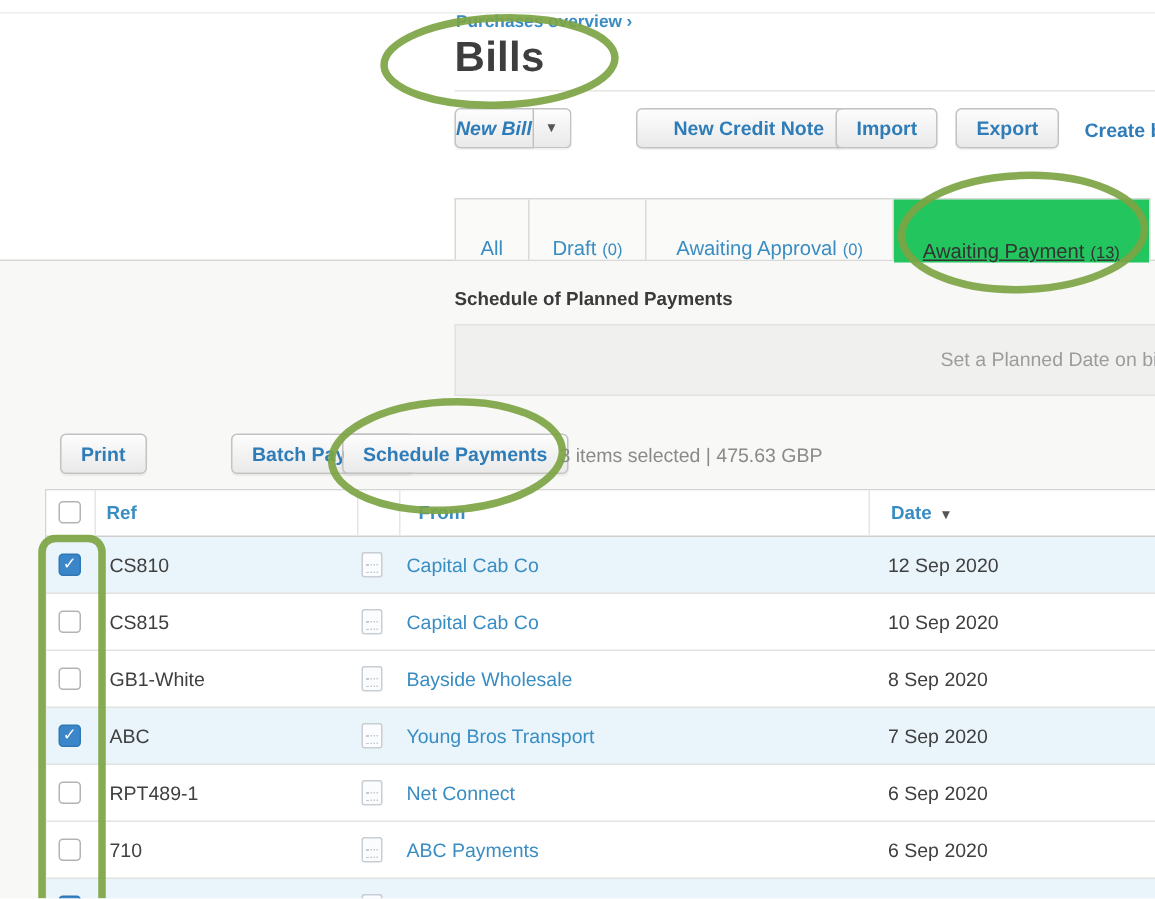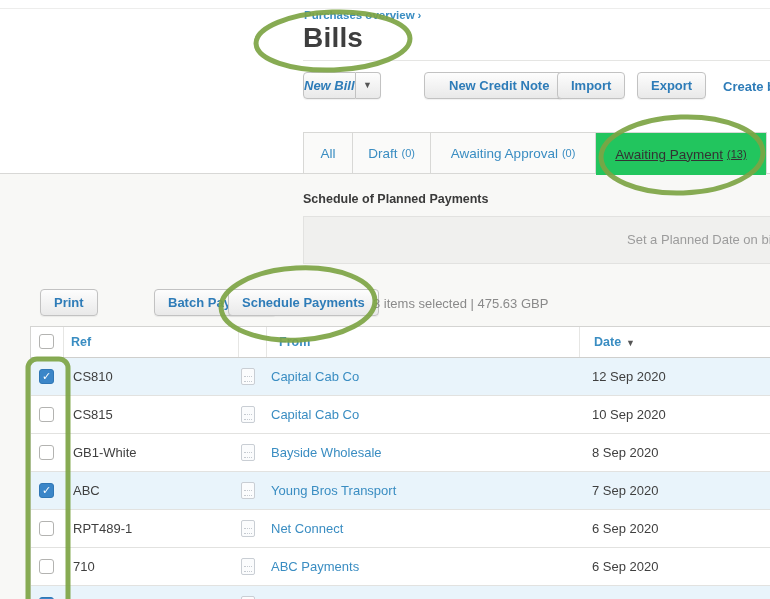--- a/index.html
+++ b/index.html
@@ -24,21 +24,21 @@
        border:1px solid #c2c2c2;box-sizing:border-box;color:#2e7cb8;font-weight:bold;font-size:13px;cursor:pointer;
        box-shadow:0 1px 1px rgba(0,0,0,0.06);}
   .btn-group .main{padding:0 0;border-radius:4px 0 0 4px;font-style:italic;}
   .btn-group .caret{width:25px;text-align:center;border-left:none;border-radius:0 4px 4px 0;color:#555;font-size:9px;}
   .link-clipped{position:absolute;left:723px;top:79px;font-size:13px;font-weight:bold;color:#2e7cb8;white-space:nowrap;cursor:pointer;}
 
   
   .tabline{position:absolute;left:0;top:173px;width:770px;height:1px;background:#d8d8d6;z-index:1;}
   .tabs{position:absolute;left:303px;top:132px;width:464px;height:41px;display:flex;z-index:2;
         border:1px solid #d8d8d6;border-bottom:none;box-sizing:border-box;background:#fafaf9;}
-  .tab{display:flex;align-items:center;justify-content:center;height:100%;box-sizing:border-box;
+  .tab{display:flex;align-items:flex-end;justify-content:center;height:100%;box-sizing:border-box;
        border-right:1px solid #d8d8d6;font-size:13.5px;color:#3a8dc2;cursor:pointer;white-space:nowrap;}
   .tab:last-child{border-right:none;}
   .tab .count{font-size:11px;margin-left:4px;}
   .tab.active{background:#22c55e;color:#333333;height:42px;align-self:flex-start;text-decoration:underline;}
 
   
   .panel{position:absolute;left:0;top:174px;right:0;bottom:0;background:#f8f8f6;}
 
   .sched-heading{position:absolute;left:303px;top:192px;font-size:12.5px;font-weight:bold;color:#3a3a3a;}
   .sched-box{position:absolute;left:303px;top:216px;width:480px;height:48px;background:#f0f0ee;

